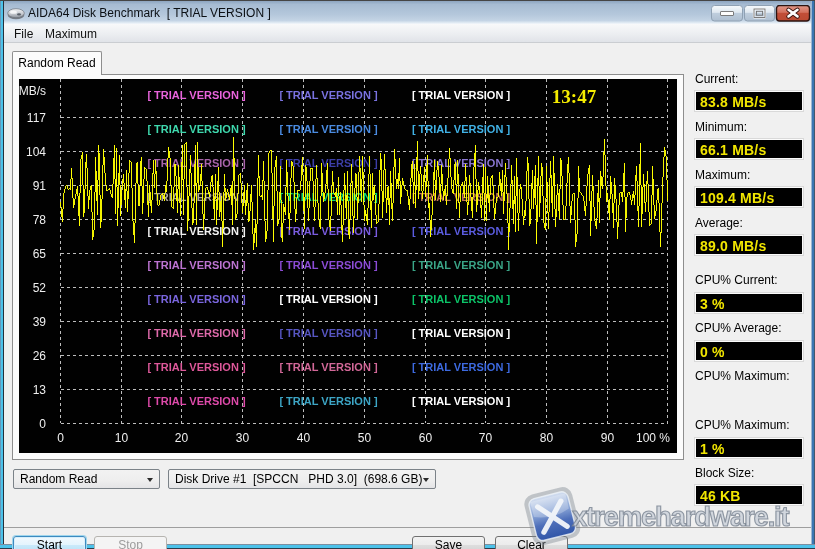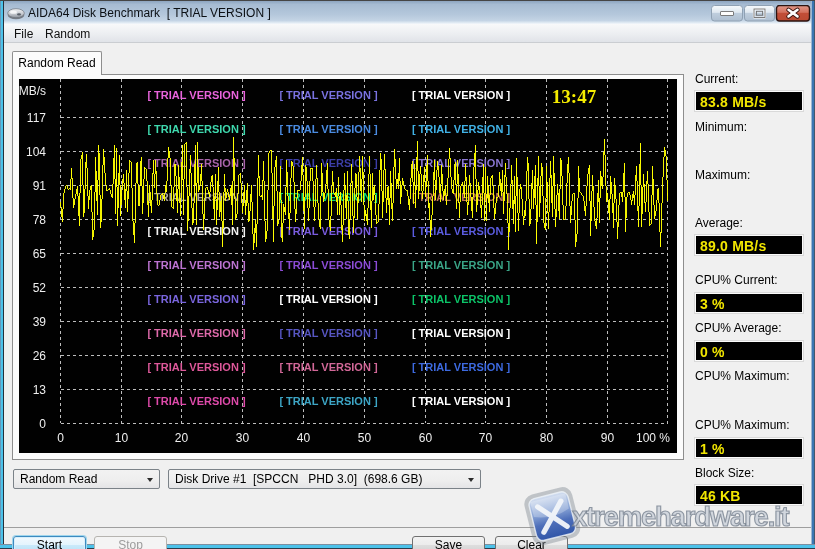--- a/index.html
+++ b/index.html
@@ -94,21 +94,21 @@
       <line x1="86.5" y1="4.8" x2="77.5" y2="11.4"></line>
  </g>
  <g stroke="#fdfdfd" stroke-width="2.6" stroke-linecap="round">
   <line x1="77.5" y1="4.8" x2="86.5" y2="11.4"></line>
       <line x1="86.5" y1="4.8" x2="77.5" y2="11.4"></line>
  </g>
 </svg>
 
 <div class="menubar">
     <span style="left:10px">File</span>
-    <span style="left:41px">Random</span>
+    <span style="left:41px">Maximum</span>
   </div>
 
 <div class="client">
  <div class="tab">Random Read</div>
  <div class="page">
 <svg class="chart" width="658" height="374" viewBox="0 0 658 374">
 <rect width="658" height="374" fill="#010101"></rect>
 <g stroke="#bdbdbd" stroke-width="1" stroke-dasharray="3 3" shape-rendering="crispEdges">
 <line x1="41.5" y1="0" x2="41.5" y2="344" class="g"></line>
 <line x1="102.5" y1="0" x2="102.5" y2="344" class="g"></line>
@@ -186,21 +186,27 @@
 <text x="442.0" y="325.5" text-anchor="middle" class="wm" fill="#ffffff">[ TRIAL VERSION ]</text>
 <text x="555" y="24" text-anchor="middle" class="clk">13:47</text>
 <polyline points="41.5,122.6 43.5,142.7 44.5,115.5 46.5,106.5 48.5,108.2 49.5,111.1 50.5,108.6 51.5,110.8 52.5,89.3 54.5,128.6 56.5,117.4 58.5,106.9 60.5,146.8 61.5,80.8 63.5,72.5 64.5,138.3 65.5,129.3 66.5,91.0 67.5,75.4 69.5,130.3 70.5,112.1 72.5,105.9 73.5,160.9 75.5,148.0 76.5,77.7 78.5,136.4 79.5,65.7 80.5,82.8 81.5,149.1 82.5,136.4 84.5,69.6 86.5,101.8 87.5,111.1 88.5,112.2 90.5,108.9 91.5,112.5 93.5,118.6 95.5,66.2 96.5,134.5 97.5,69.4 98.5,147.1 100.5,76.0 101.5,136.6 102.5,116.1 104.5,95.2 106.5,129.2 107.5,90.9 108.5,133.2 110.5,80.9 112.5,83.4 113.5,134.7 115.5,163.5 117.5,84.2 118.5,82.9 119.5,126.5 120.5,127.0 121.5,85.5 122.5,78.1 123.5,135.3 125.5,88.2 127.5,90.6 129.5,137.5 130.5,105.8 132.5,134.0 134.5,80.7 135.5,109.3 136.5,81.0 138.5,126.3 140.5,125.6 141.5,116.9 143.5,114.4 145.5,121.5 146.5,105.9 147.5,112.8 149.5,68.1 151.5,82.5 152.5,126.9 154.5,129.8 155.5,86.2 156.5,84.6 158.5,134.3 159.5,85.7 161.5,136.5 163.5,65.8 164.5,135.6 165.5,64.6 167.5,62.8 168.5,152.4 169.5,131.3 171.5,76.0 173.5,146.1 174.5,142.8 176.5,66.4 177.5,145.5 178.5,63.0 179.5,112.8 181.5,105.7 182.5,85.0 184.5,151.1 186.5,108.6 188.5,108.8 190.5,117.6 192.5,96.5 193.5,96.9 195.5,140.9 196.5,95.1 197.5,145.6 199.5,87.6 200.5,138.3 202.5,116.8 203.5,167.5 205.5,95.1 206.5,122.4 208.5,110.0 210.5,120.7 212.5,105.7 213.5,146.2 214.5,57.9 216.5,140.5 218.5,133.4 219.5,97.1 221.5,93.9 223.5,133.8 225.5,106.2 226.5,135.7 227.5,117.9 228.5,104.2 229.5,143.3 230.5,140.0 232.5,106.3 234.5,171.1 236.5,141.3 237.5,167.7 239.5,75.7 240.5,117.4 242.5,116.0 243.5,120.9 244.5,81.7 246.5,162.6 248.5,147.5 249.5,74.8 251.5,71.3 252.5,70.7 254.5,162.6 255.5,91.0 257.5,77.2 258.5,147.3 260.5,138.8 261.5,86.9 262.5,155.7 263.5,163.0 264.5,125.4 266.5,135.8 267.5,80.9 269.5,128.4 270.5,150.9 272.5,81.6 274.5,89.2 276.5,143.3 278.5,111.3 279.5,111.3 280.5,110.8 281.5,110.2 283.5,78.3 285.5,149.6 286.5,85.9 287.5,89.4 289.5,141.8 291.5,89.1 293.5,89.2 295.5,141.6 297.5,86.1 299.5,136.5 301.5,150.1 302.5,83.9 304.5,122.5 306.5,111.6 308.5,83.6 309.5,136.8 311.5,152.0 313.5,92.4 314.5,112.7 316.5,117.6 317.5,109.4 318.5,136.0 319.5,98.4 320.5,135.7 321.5,113.3 323.5,163.1 325.5,94.3 327.5,140.1 328.5,92.1 329.5,151.7 330.5,159.6 332.5,85.4 334.5,153.7 336.5,93.9 337.5,96.6 338.5,139.5 340.5,77.4 342.5,123.2 343.5,77.1 345.5,142.4 346.5,130.8 348.5,146.2 350.5,77.4 352.5,149.3 353.5,94.0 354.5,121.1 355.5,105.5 357.5,145.0 359.5,142.0 361.5,74.2 362.5,85.1 363.5,139.4 365.5,74.8 367.5,134.1 368.5,108.4 369.5,106.8 370.5,145.5 371.5,91.6 373.5,142.4 375.5,69.6 377.5,110.1 378.5,100.0 379.5,109.5 380.5,79.1 381.5,124.6 383.5,99.3 384.5,105.2 386.5,111.1 388.5,112.3 390.5,130.9 392.5,88.1 393.5,81.8 394.5,124.9 395.5,85.2 396.5,129.1 397.5,92.7 398.5,61.5 399.5,120.1 401.5,87.0 403.5,120.4 405.5,87.6 406.5,118.2 408.5,75.6 409.5,128.8 410.5,124.1 411.5,158.3 413.5,128.6 415.5,81.3 416.5,120.5 418.5,81.7 420.5,103.8 421.5,123.3 422.5,85.9 424.5,121.1 426.5,106.3 427.5,126.2 429.5,90.4 430.5,69.4 432.5,107.5 434.5,114.7 435.5,86.8 436.5,82.9 437.5,129.6 438.5,81.1 440.5,138.7 441.5,108.2 443.5,103.3 445.5,119.1 446.5,85.0 448.5,136.0 450.5,96.4 452.5,125.7 453.5,139.3 454.5,94.5 456.5,65.5 457.5,133.3 459.5,103.4 461.5,118.3 462.5,139.1 464.5,84.9 465.5,142.2 466.5,87.6 467.5,141.9 468.5,96.6 470.5,133.4 471.5,99.6 473.5,95.8 475.5,140.2 477.5,118.2 479.5,117.3 480.5,92.5 482.5,117.2 483.5,91.1 484.5,134.5 486.5,83.6 487.5,112.6 488.5,116.7 489.5,171.1 490.5,134.6 491.5,124.3 492.5,86.2 494.5,144.6 495.5,96.8 496.5,152.8 497.5,78.5 498.5,114.5 499.5,152.2 500.5,115.6 501.5,104.6 502.5,112.0 504.5,145.7 505.5,131.4 506.5,136.9 508.5,77.6 509.5,90.5 510.5,146.5 511.5,142.7 513.5,91.0 514.5,129.5 516.5,86.3 517.5,164.8 519.5,76.6 520.5,137.5 522.5,83.6 523.5,92.4 524.5,141.8 526.5,151.1 527.5,87.0 529.5,149.8 531.5,81.7 533.5,138.2 534.5,76.6 536.5,147.6 538.5,104.5 540.5,139.7 541.5,79.4 542.5,82.7 544.5,140.5 546.5,138.7 548.5,92.4 549.5,77.8 551.5,143.6 553.5,114.7 555.5,114.9 556.5,167.5 558.5,150.8 559.5,86.9 560.5,111.9 562.5,115.3 564.5,117.6 566.5,136.5 568.5,97.3 570.5,86.3 571.5,157.2 573.5,96.3 575.5,138.8 577.5,150.1 579.5,100.5 580.5,144.2 581.5,91.5 583.5,110.4 585.5,60.2 587.5,123.0 588.5,114.3 590.5,140.6 591.5,96.5 593.5,119.4 594.5,149.3 595.5,98.9 597.5,126.7 598.5,159.6 600.5,115.0 602.5,112.7 603.5,123.3 605.5,83.9 606.5,152.8 607.5,122.5 608.5,113.6 610.5,112.5 611.5,117.3 612.5,125.7 614.5,111.9 615.5,125.6 617.5,86.8 619.5,147.5 621.5,64.2 622.5,147.7 624.5,95.4 626.5,133.4 628.5,91.6 630.5,146.6 632.5,144.3 633.5,86.9 635.5,139.6 637.5,128.9 638.5,111.5 639.5,109.0 641.5,167.5 643.5,108.5 645.5,68.1 647.5,80.4 648.5,122.1" fill="none" stroke="#ffff00" stroke-width="0.95" shape-rendering="crispEdges"></polyline>
 </svg>
  </div>
 <div class="plab" style="top:29px">Current:</div>
 <div class="pbox" style="top:48px">
       <span>83.8 MB/s</span>
     </div>
 <div class="plab" style="top:77px">Minimum:</div>
+<div class="pbox" style="top:96px">
+      <span>66.1 MB/s</span>
+    </div>
 <div class="plab" style="top:125px">Maximum:</div>
+<div class="pbox" style="top:144px">
+      <span>109.4 MB/s</span>
+    </div>
 <div class="plab" style="top:173px">Average:</div>
 <div class="pbox" style="top:192px">
       <span>89.0 MB/s</span>
     </div>
 <div class="plab" style="top:230px">CPU% Current:</div>
 <div class="pbox" style="top:250px">
       <span>3 %</span>
     </div>
 <div class="plab" style="top:278px">CPU% Average:</div>
 <div class="pbox" style="top:298px">
@@ -209,21 +215,21 @@
 <div class="plab" style="top:326px">CPU% Maximum:</div>
 <div class="plab" style="top:375px">CPU% Maximum:</div>
 <div class="pbox" style="top:395px">
       <span>1 %</span>
     </div>
 <div class="plab" style="top:423px">Block Size:</div>
 <div class="pbox" style="top:442px">
       <span>46 KB</span>
     </div>
  <div class="combo" style="left:9px;width:147px">Random Read<span class="arr"></span></div>
- <div class="combo" style="left:164px;width:313px">Disk Drive #1&nbsp; [SPCCN&nbsp;&nbsp; PHD 3.0]&nbsp; (698.6 GB)<span class="arr"></span></div>
+ <div class="combo" style="left:164px;width:268px">Disk Drive #1&nbsp; [SPCCN&nbsp;&nbsp; PHD 3.0]&nbsp; (698.6 GB)<span class="arr"></span></div>
  <div class="btn def" style="left:9px">Start</div>
  <div class="btn dis" style="left:90px">Stop</div>
  <div class="btn norm" style="left:408px">Save</div>
  <div class="btn norm" style="left:491px">Clear</div>
  <div class="sep"></div>
 </div>
 
 <svg class="wmark" viewBox="0 0 815 549">
  <defs>
   <linearGradient id="xg" x1="0" y1="0" x2="0" y2="1">

